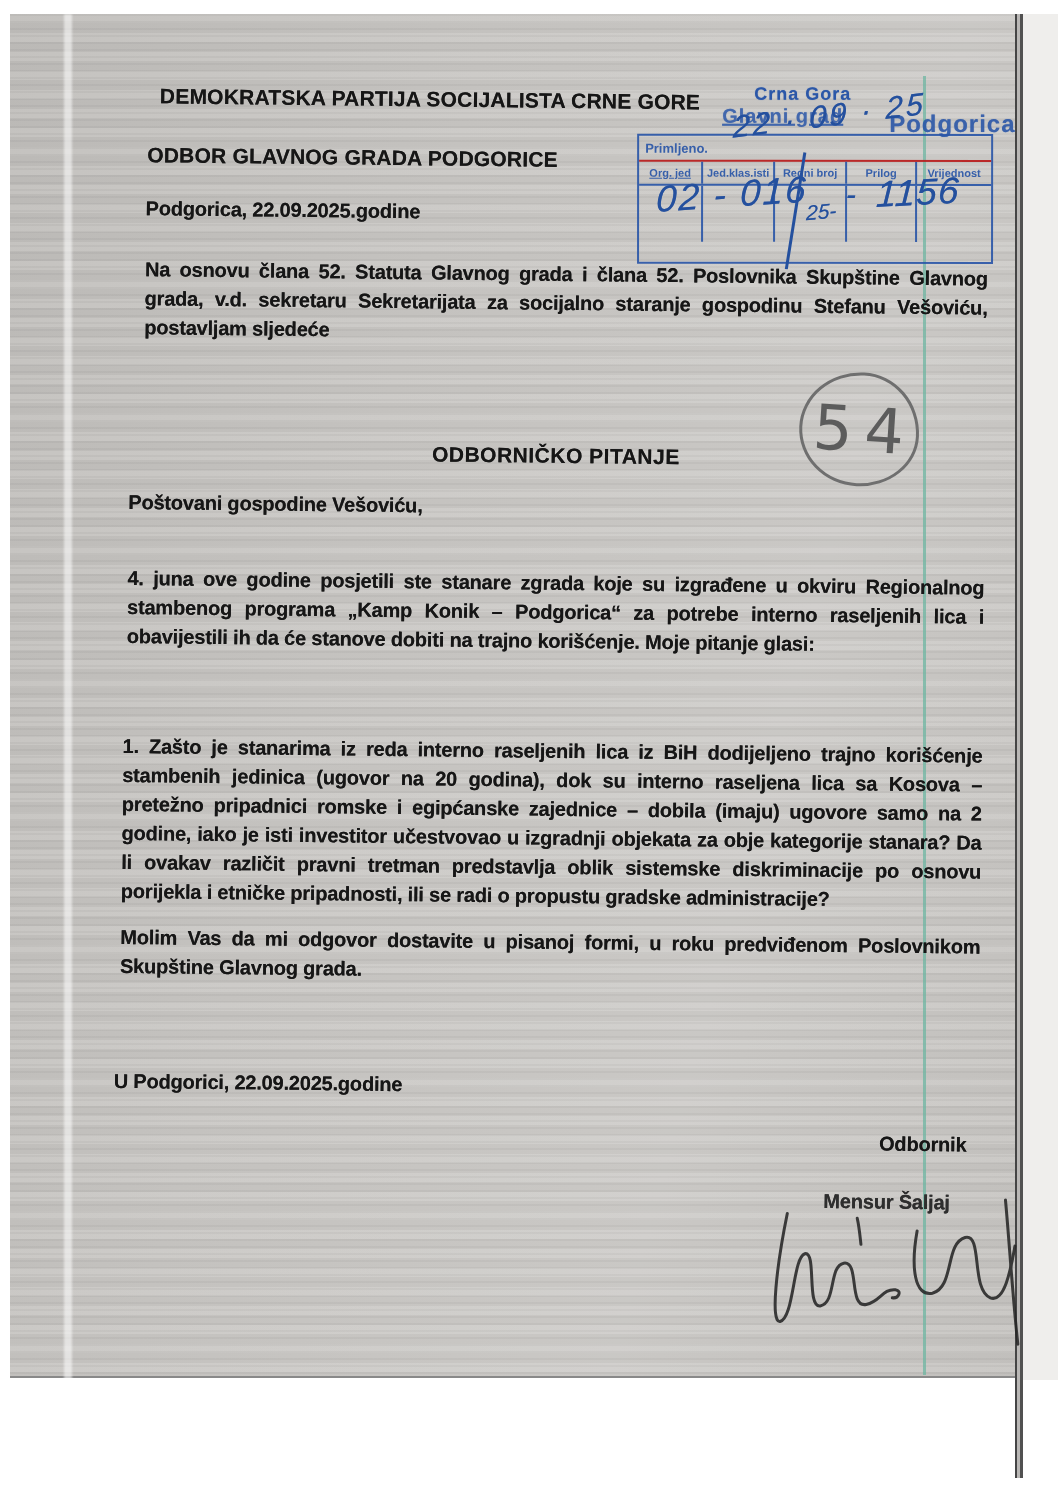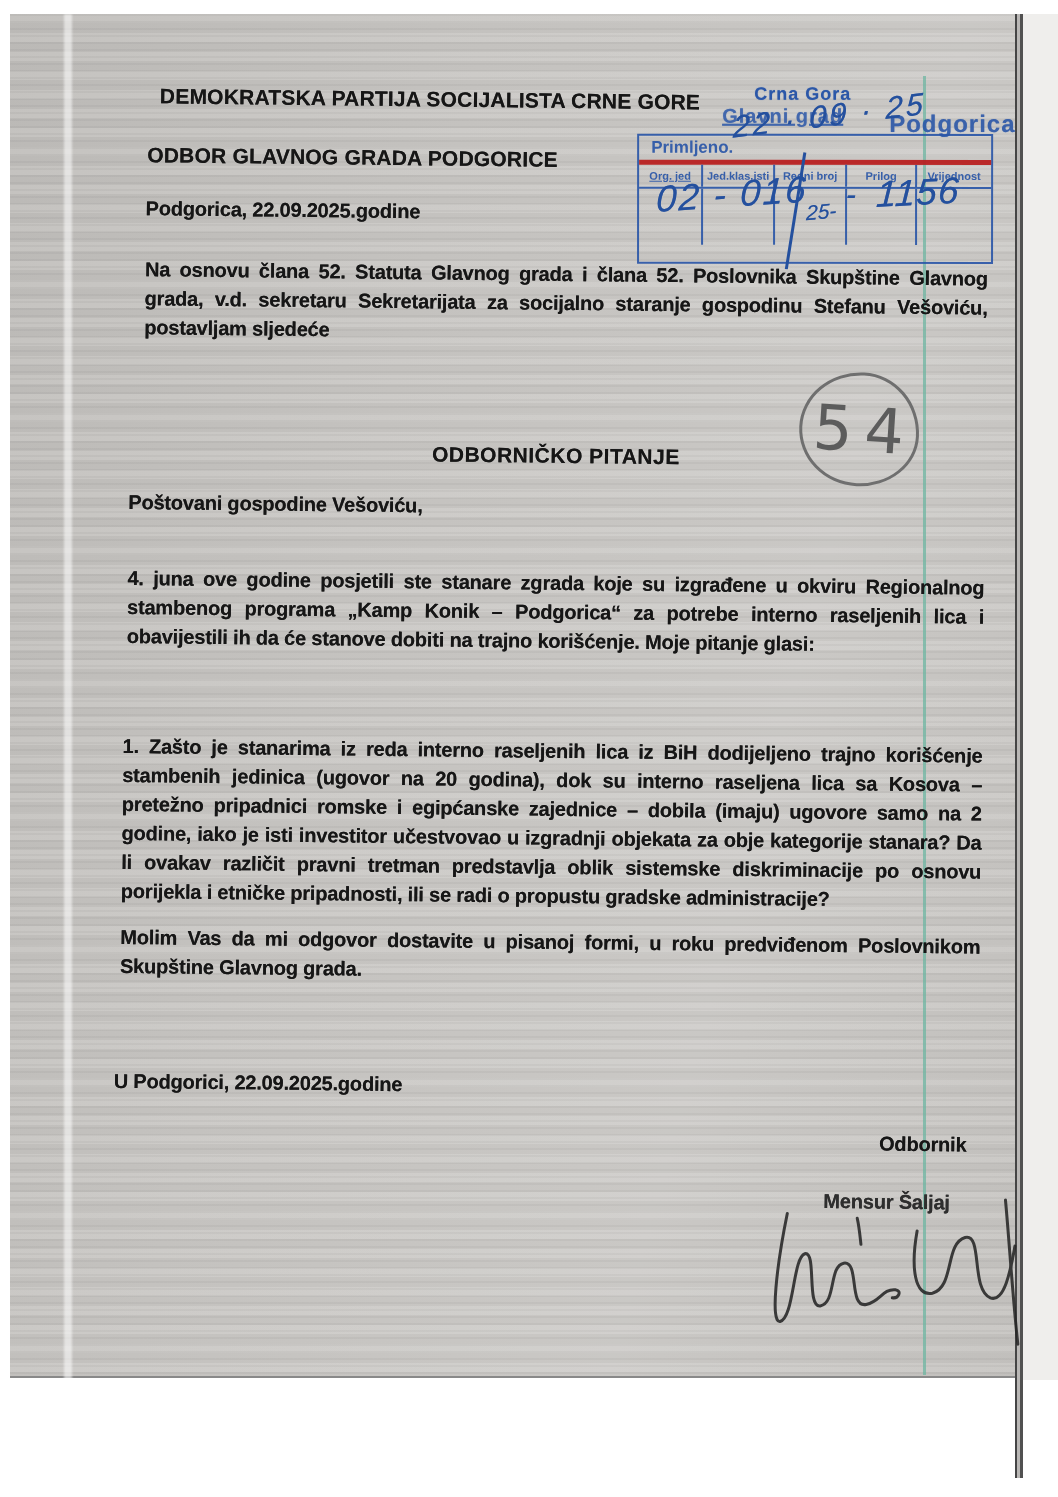--- a/index.html
+++ b/index.html
@@ -79,22 +79,22 @@
     color:#2b57a8;transform:rotate(-.6deg);
   }
   .st-text{position:absolute;font-weight:700;text-shadow:0 0 1px rgba(43,87,168,.55);}
   #st-country{left:120px;top:2px;font-size:18px;letter-spacing:1px;}
   #st-city{left:88px;top:23px;font-size:20px;letter-spacing:1px;opacity:.85;text-decoration:underline;}
   #st-city2{left:255px;top:28px;font-size:24px;letter-spacing:1px;opacity:.9;}
   #st-table{
     position:absolute;left:3px;top:52px;width:352px;height:126px;
     border:2px solid #2b57a8;opacity:.92;
   }
-  #st-row1{height:24px;border-bottom:5px solid #b91c1c;font-size:17px;font-weight:700;
-    display:flex;align-items:center;padding-left:12px;}
+  #st-row1{height:24px;border-bottom:2px solid #b91c1c;font-size:13px;font-weight:700;
+    display:flex;align-items:center;padding-left:6px;}
   #st-row2{height:22px;border-bottom:2px solid #2b57a8;display:flex;}
   #st-row2 div{
     font-size:11px;font-weight:700;display:flex;align-items:center;justify-content:center;
     border-right:2px solid #2b57a8;overflow:hidden;white-space:nowrap;
   }
   #st-row2 div:last-child{border-right:none;border-radius:7px;}
   .c1{width:62px;text-decoration:underline;}.c2{width:70px;}.c3{width:70px;}.c4{width:68px;}.c5{flex:1;}
   #st-row3{height:56px;display:flex;}
   #st-row3 div{border-right:2px solid #2b57a8;}
   #st-row3 div:last-child{border-right:none;}

